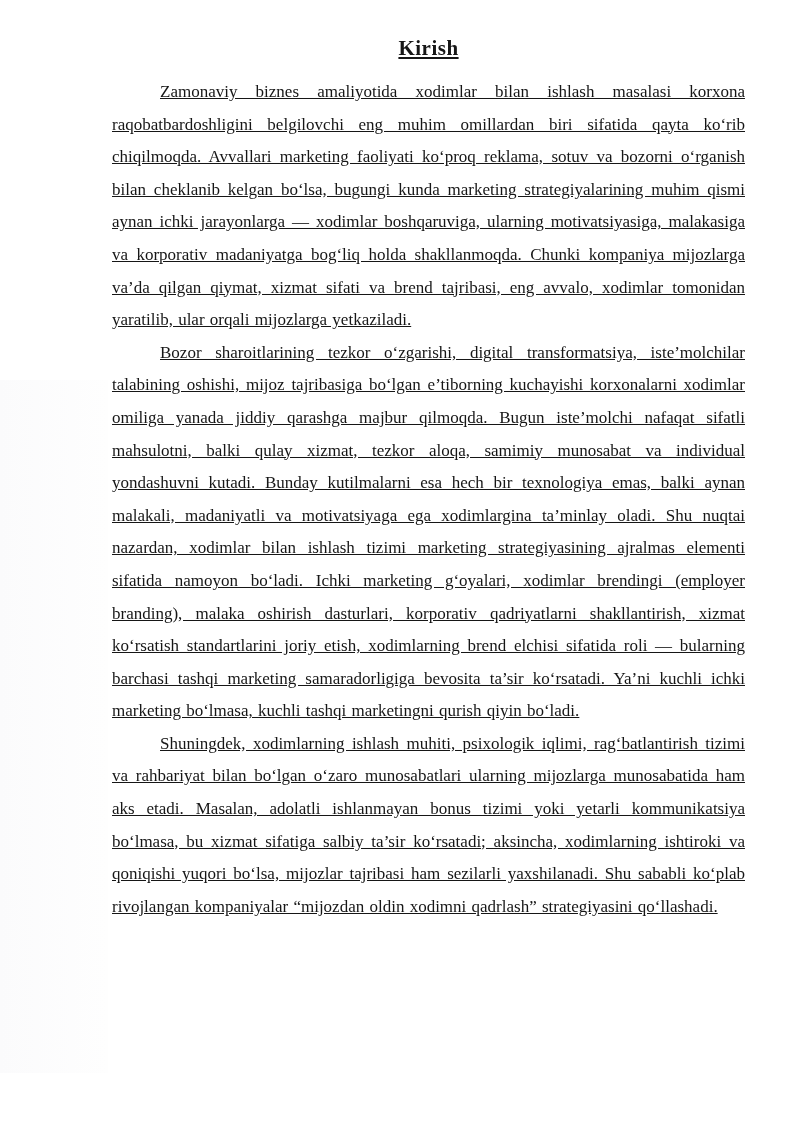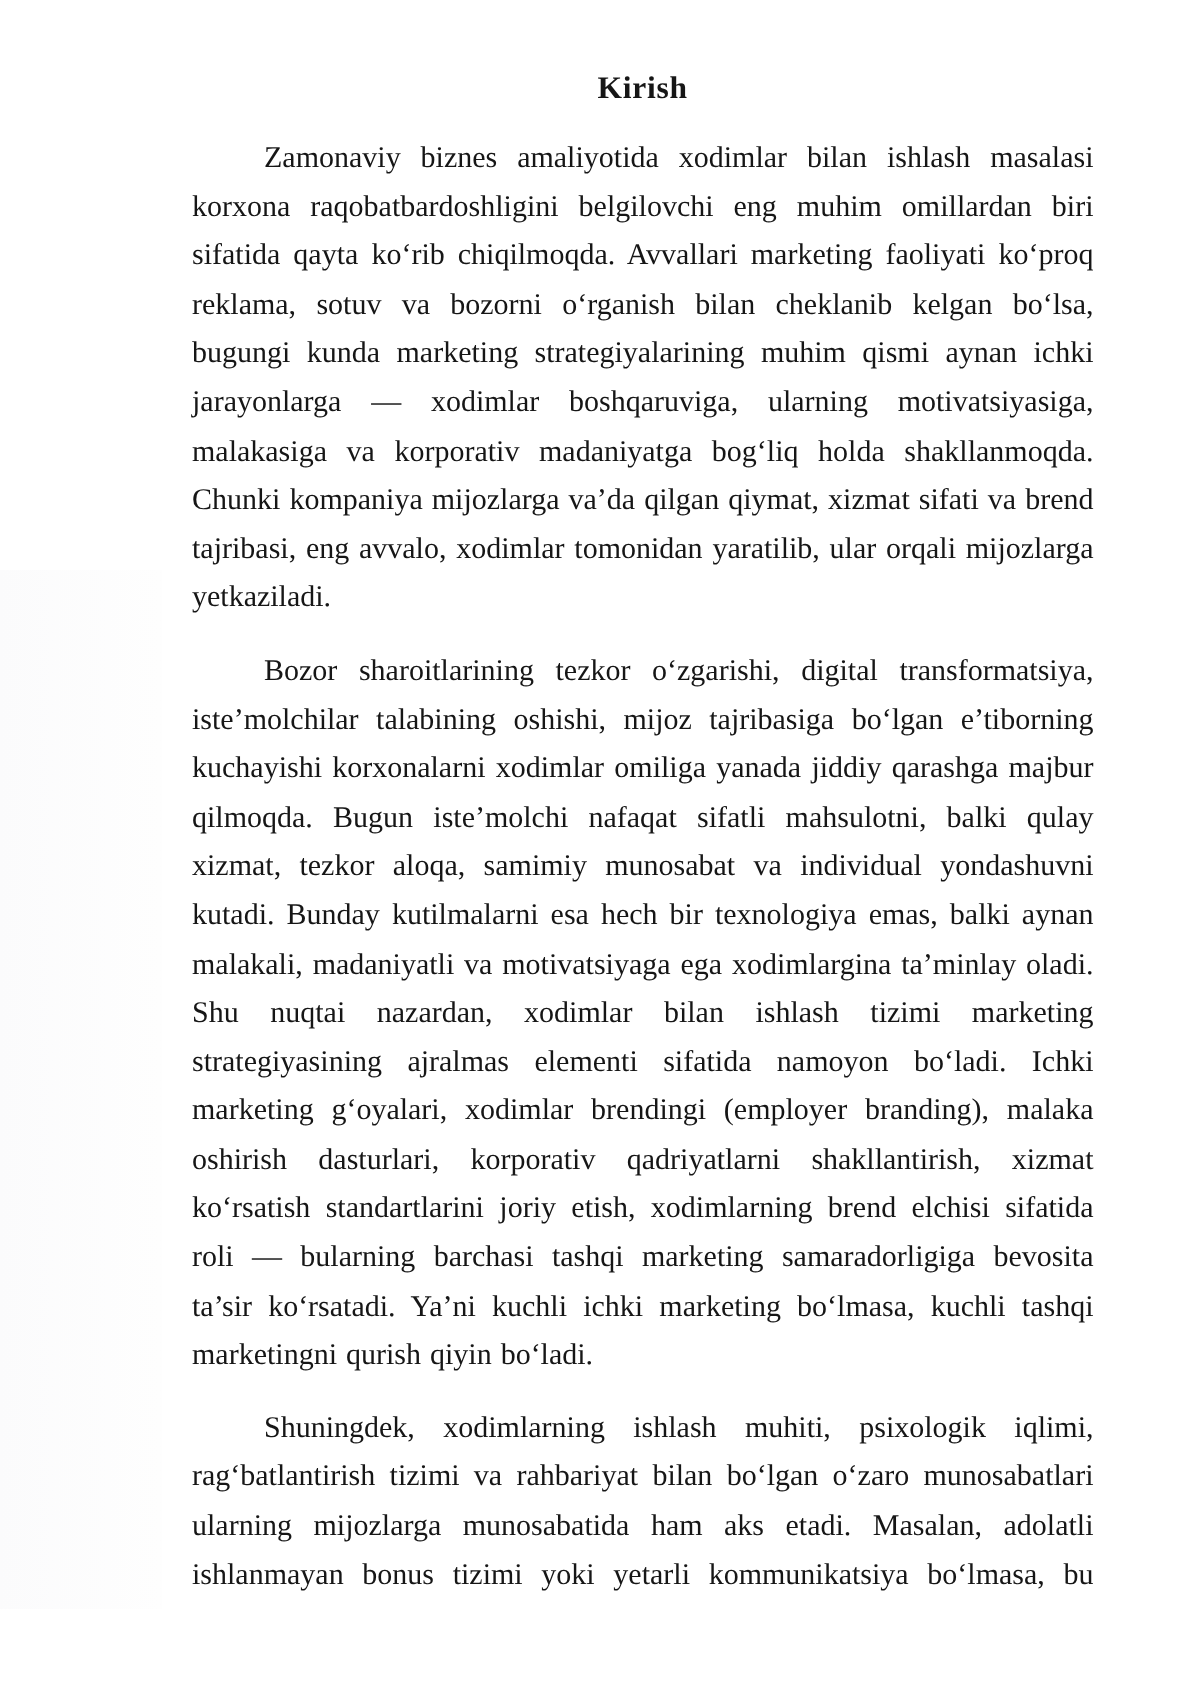--- a/index.html
+++ b/index.html
@@ -6,46 +6,47 @@
     margin: 0;
     padding: 0;
     background: #ffffff;
   }
   .page {
     position: relative;
     width: 800px;
     height: 1073px;
     background: #ffffff;
     box-sizing: border-box;
-    padding: 44px 55px 0 112px;
+    padding: 34px 55px 0 112px;
     font-family: "Liberation Serif", "DejaVu Serif", serif;
     color: #161616;
     overflow: hidden;
+    text-decoration: underline;
   }
   
   .scan-edge {
     position: absolute;
     left: 0;
     top: 380px;
     bottom: 0;
     width: 108px;
     background: linear-gradient(to right, #fbfbfc, #fefefe);
     pointer-events: none;
   }
   .title {
     margin: 0 0 13px 0;
     font-size: 21px;
     line-height: 29px;
     font-weight: bold;
     text-align: center;
     letter-spacing: 0.5px;
   }
   .para {
-    margin: 16px;
-    font-size: 20px;
+    margin: 0;
+    font-size: 17px;
     line-height: 32.6px;
     text-align: justify;
     text-align-last: left;
     text-indent: 48px;
     word-spacing: 1px;
   }
 </style>
 </head>
 <body>
 

